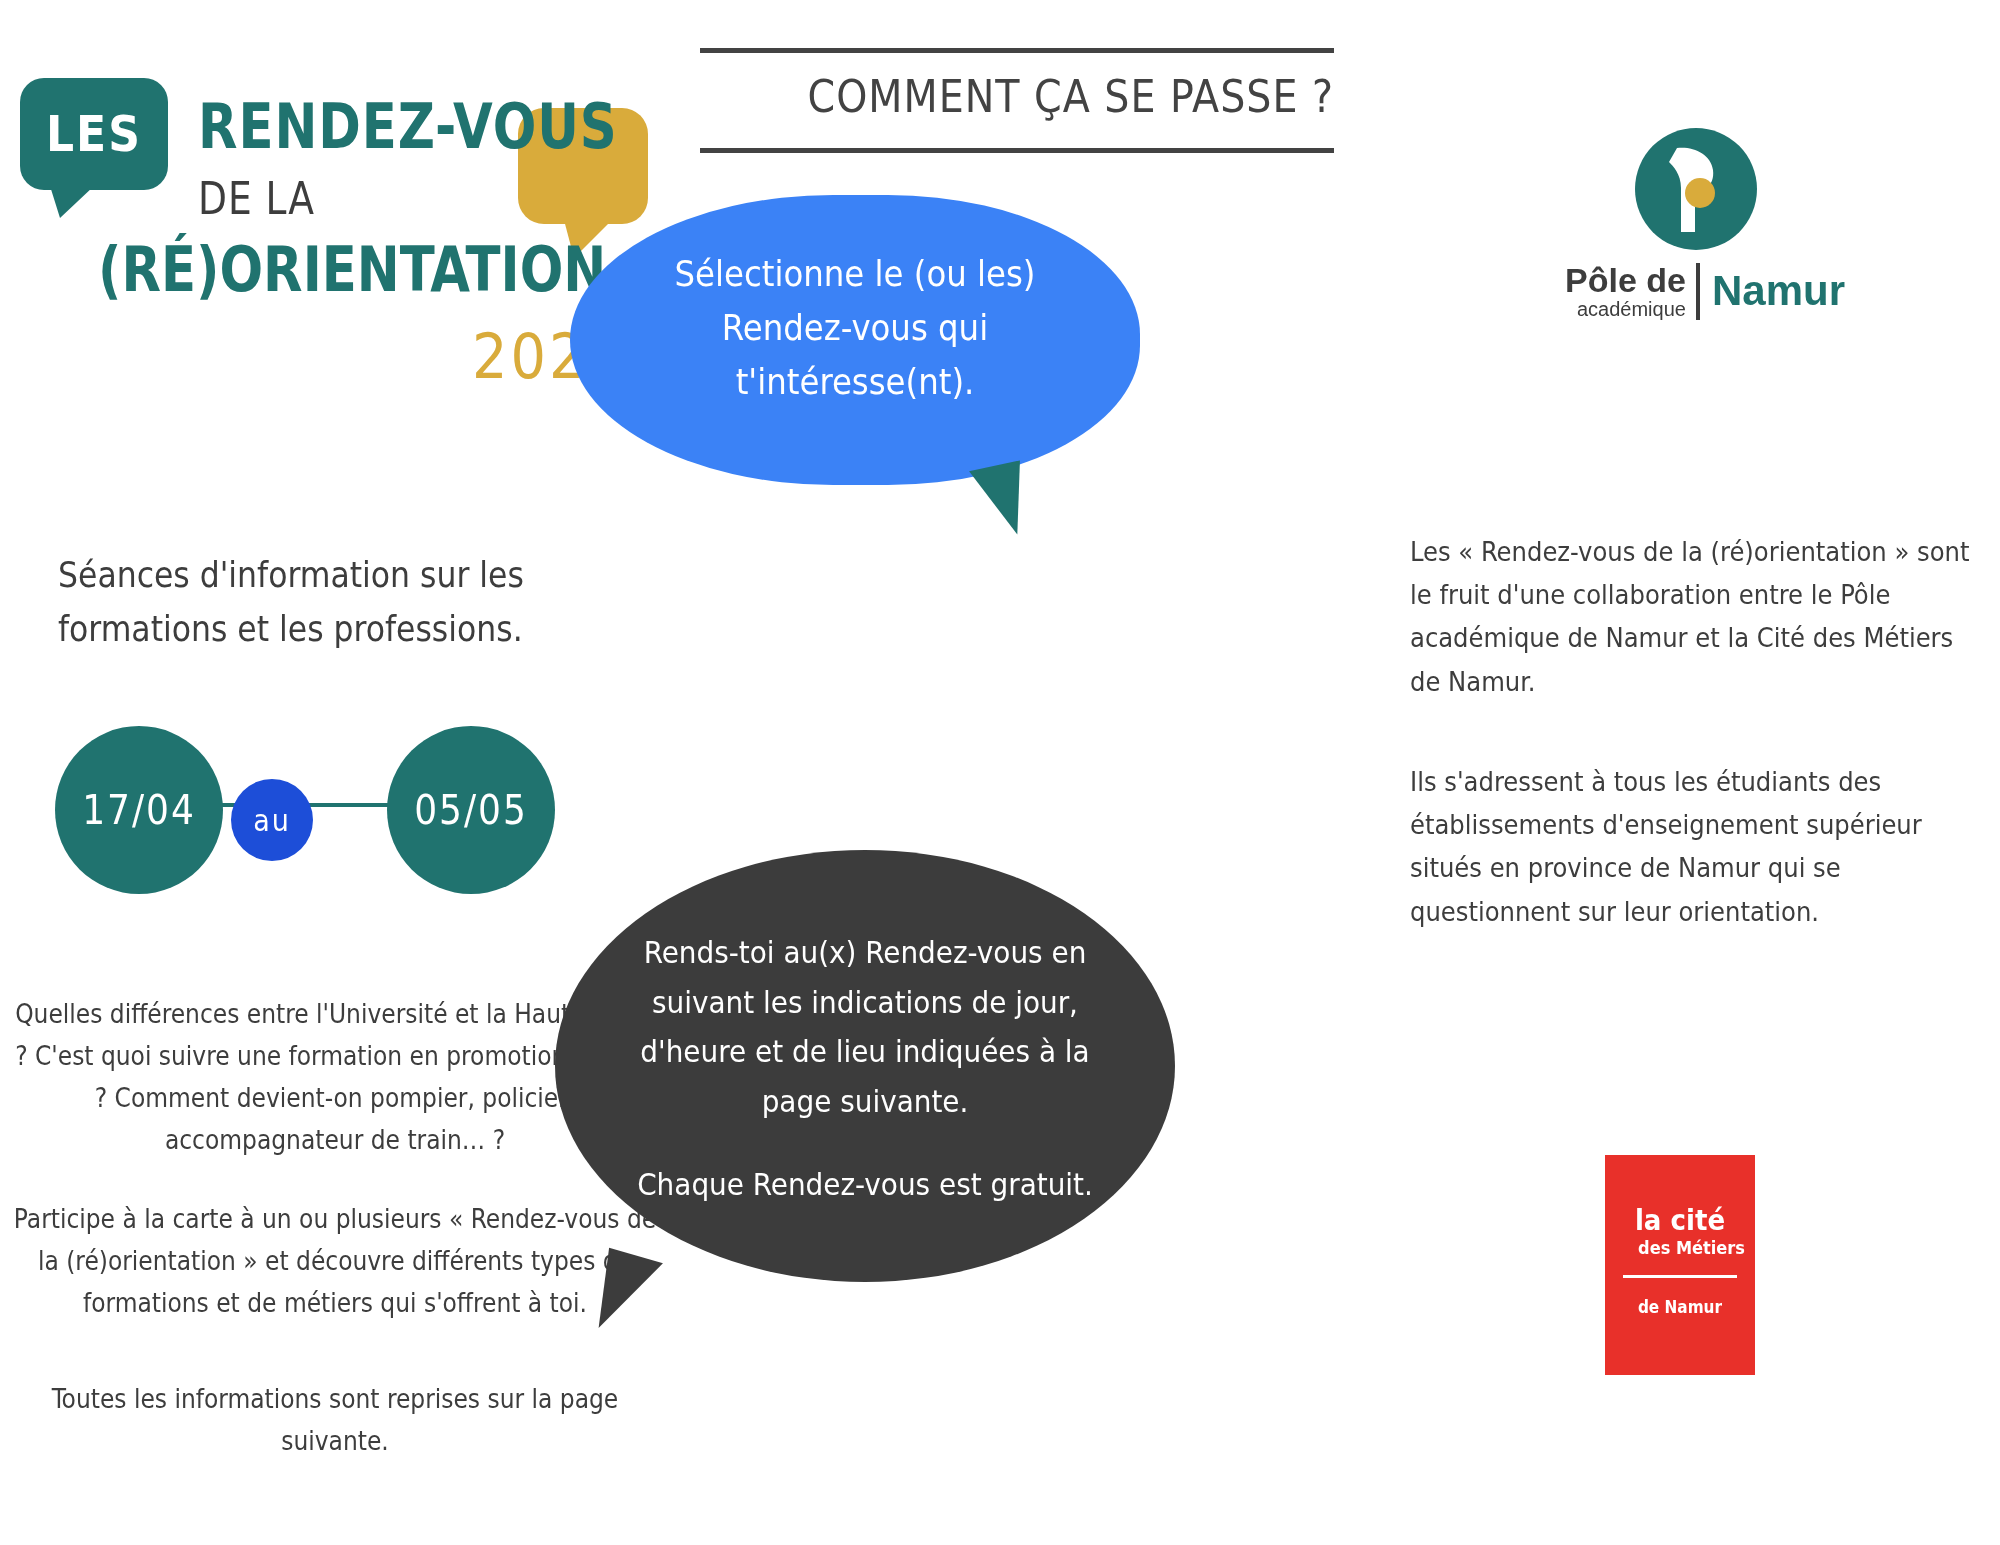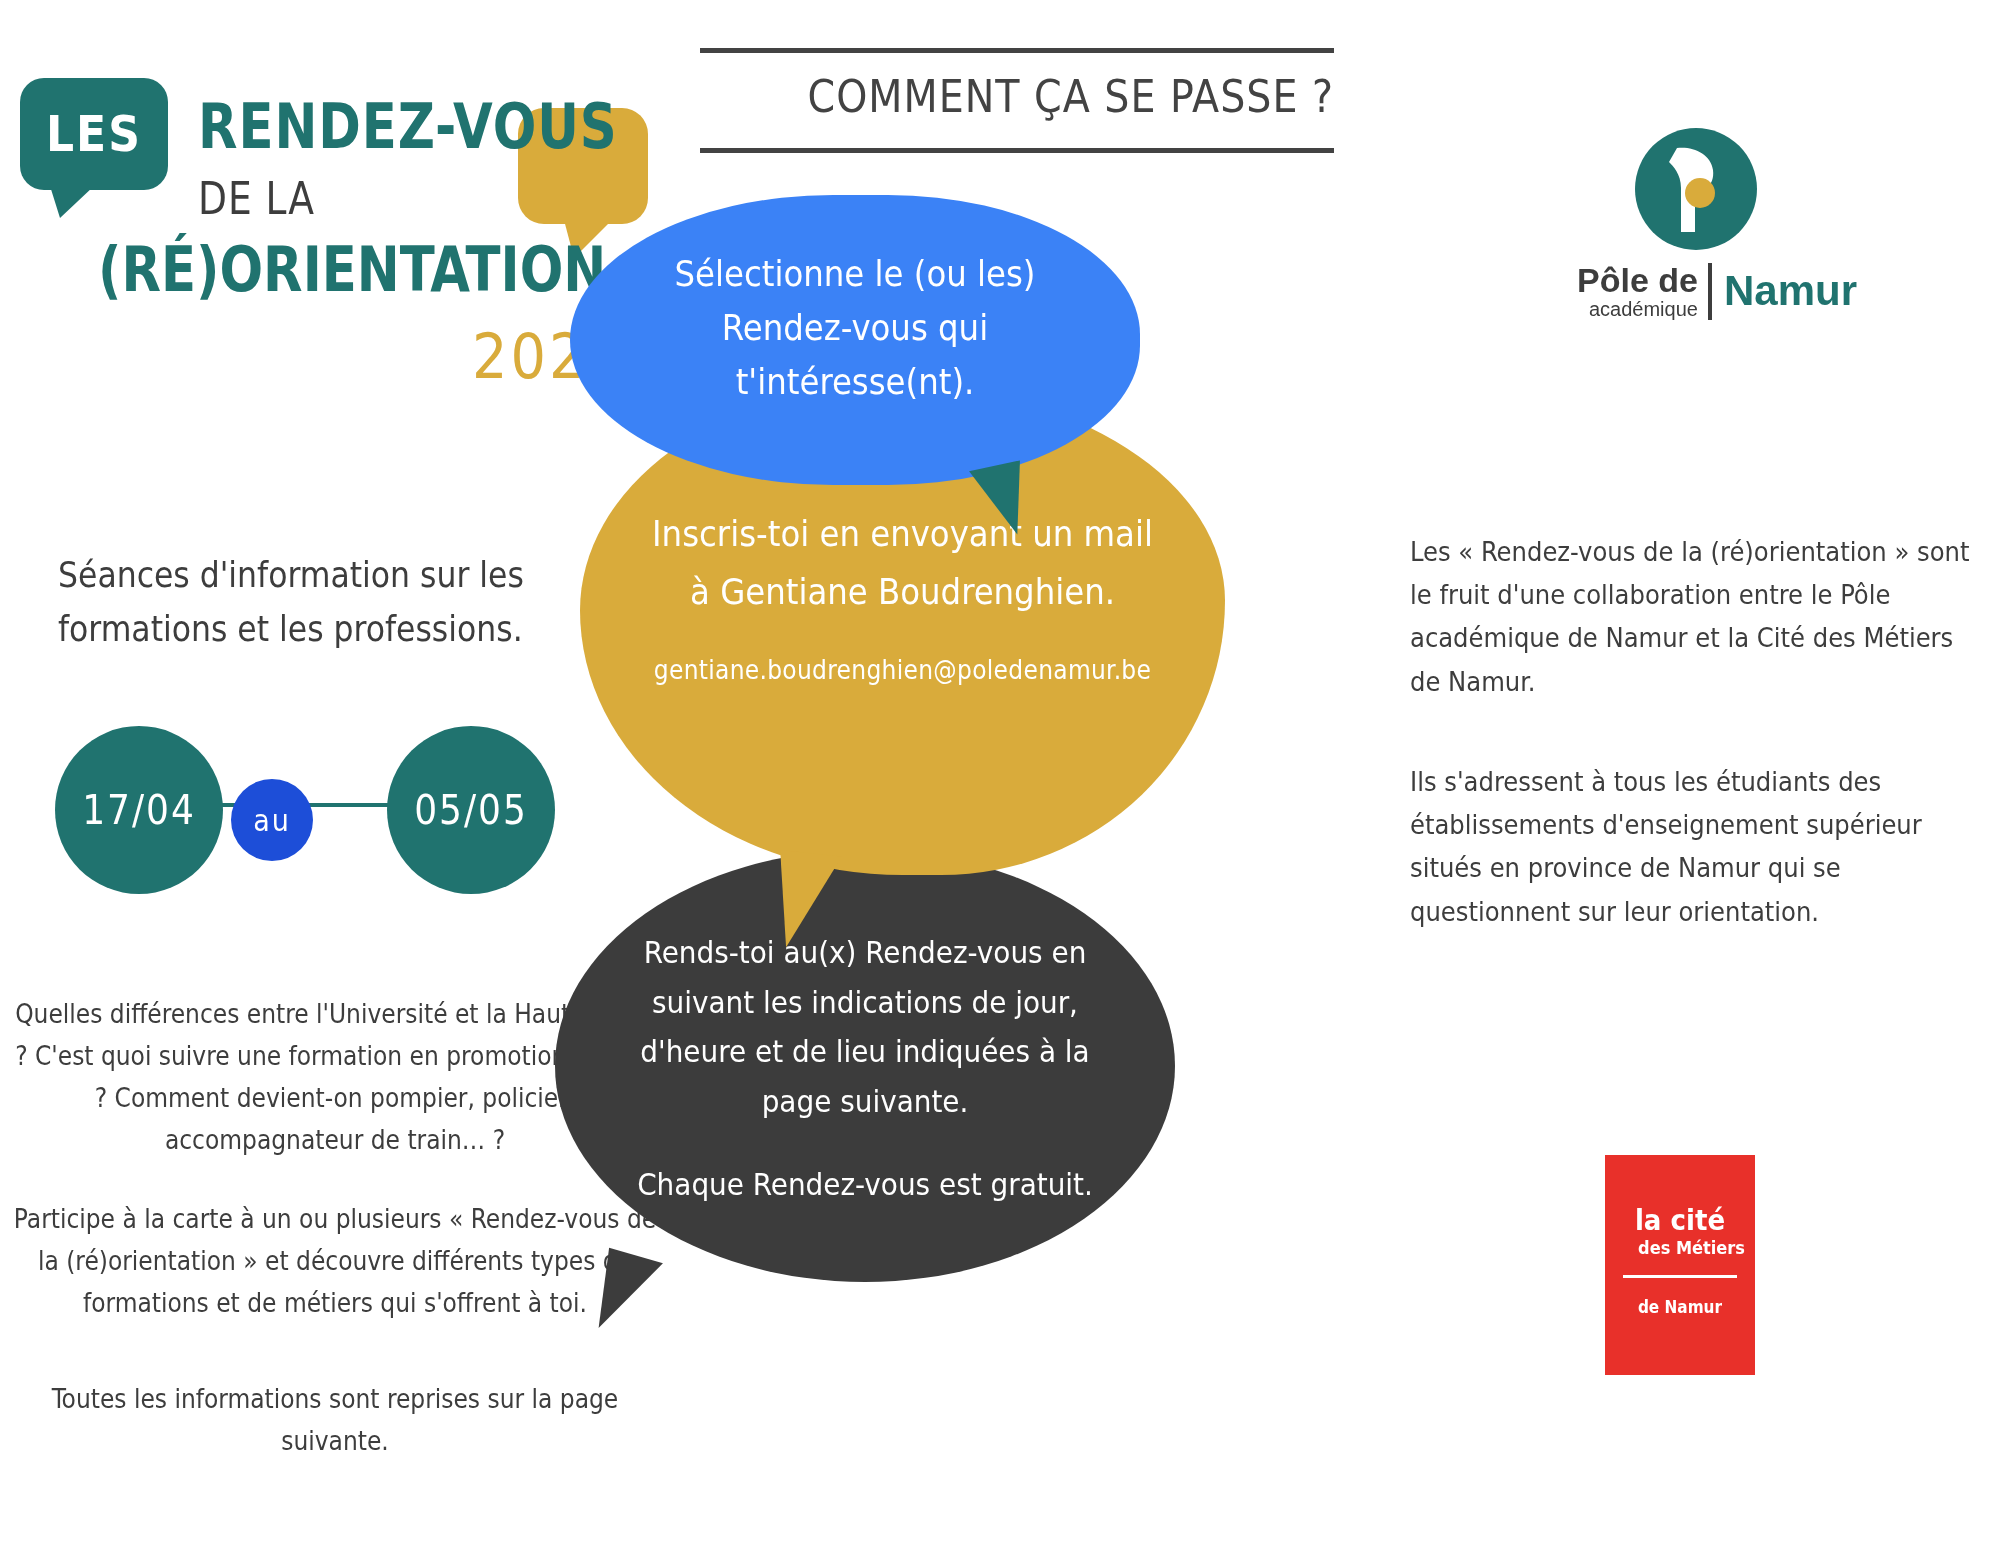--- a/index.html
+++ b/index.html
@@ -352,21 +352,21 @@
   }
   .pole-mark .glyph {
     position: absolute;
     left: 28px;
     top: 16px;
     width: 60px;
     height: 92px;
   }
   .pole-text {
     position: absolute;
-    left: 12px;
+    left: 0;
     top: 135px;
     width: 360px;
     text-align: center;
     white-space: nowrap;
   }
   .pole-text .p-left {
     display: inline-block;
     text-align: right;
     vertical-align: middle;
     line-height: 1.05;
@@ -491,25 +491,20 @@
       <span>COMMENT ÇA SE PASSE ?</span>
     </div>
 
     <div class="bubble b-dark">
       <span>Rends-toi au(x) Rendez-vous en suivant les indications de jour, d'heure et de lieu indiquées à la page suivante.</span>
       <span class="sep"></span>
       <span>Chaque Rendez-vous est gratuit.</span>
       <div class="tail"></div>
     </div>
 
-    <div class="bubble b-gold">
-      <span>Inscris-toi en envoyant un mail à Gentiane Boudrenghien.</span>
-      <span class="mail">gentiane.boudrenghien@poledenamur.be</span>
-      <div class="tail"></div>
-    </div>
 
     <div class="bubble b-teal">
       <span>Sélectionne le (ou les) Rendez-vous qui t'intéresse(nt).</span>
       <div class="tail"></div>
     </div>
   </div>
 
   <div class="col-right">
 
     <div class="pole-logo">

